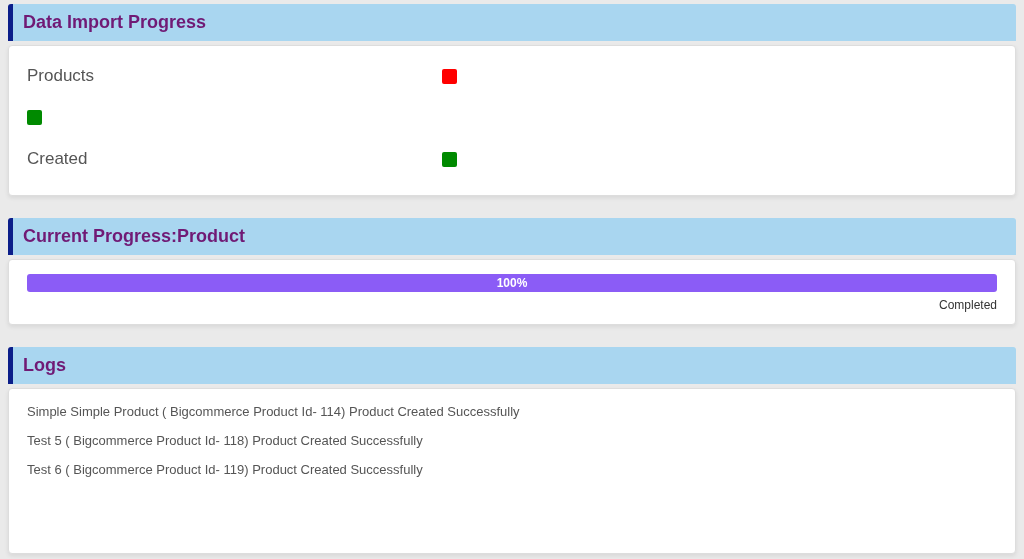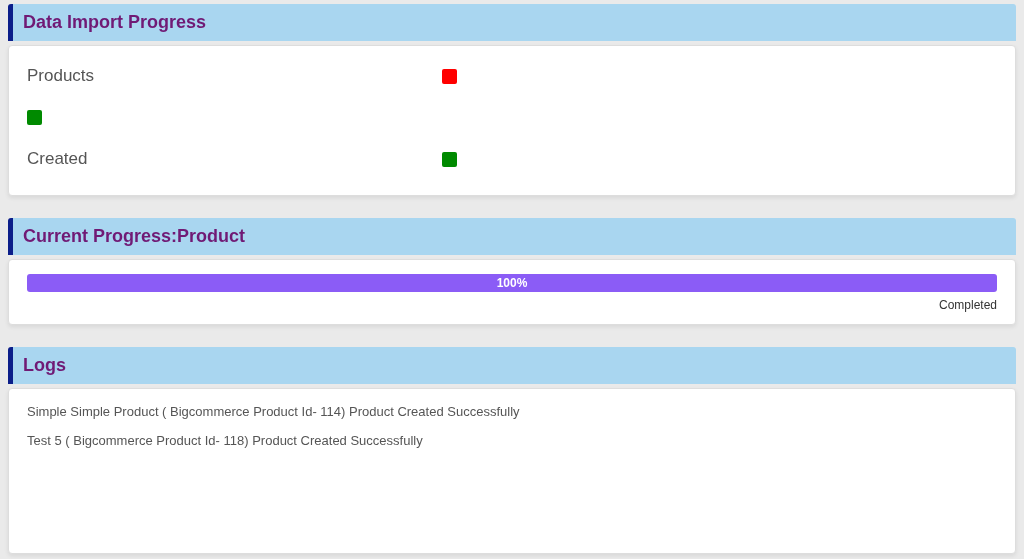--- a/index.html
+++ b/index.html
@@ -108,14 +108,15 @@
     <div class="progress-bar-outer">100%</div>
     <div class="progress-status">Completed</div>
   </div>
 </div>
 
 <div class="panel">
   <div class="panel-header">Logs</div>
   <div class="panel-body logs-body">
     <div class="log-line">Simple Simple Product ( Bigcommerce Product Id- 114) Product Created Successfully</div>
     <div class="log-line">Test 5 ( Bigcommerce Product Id- 118) Product Created Successfully</div>
+    <div class="log-line">Test 6 ( Bigcommerce Product Id- 119) Product Created Successfully</div>
   </div>
 </div>
 
 </body></html>

